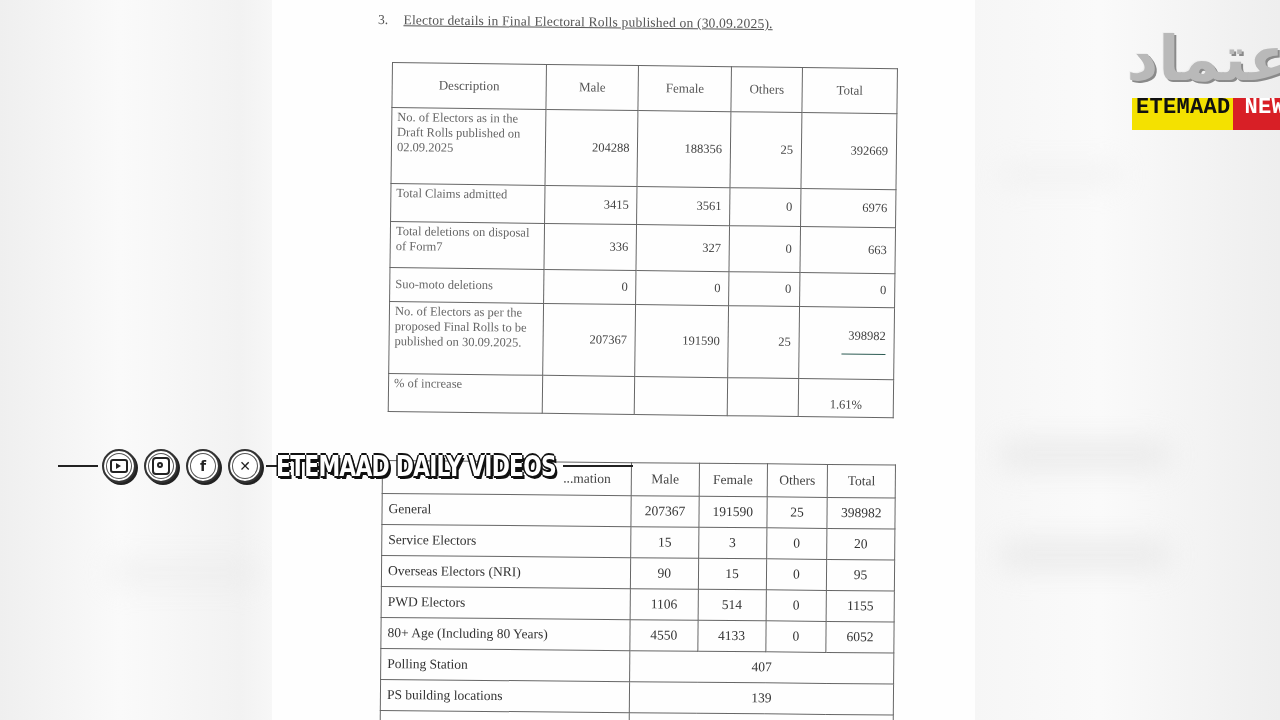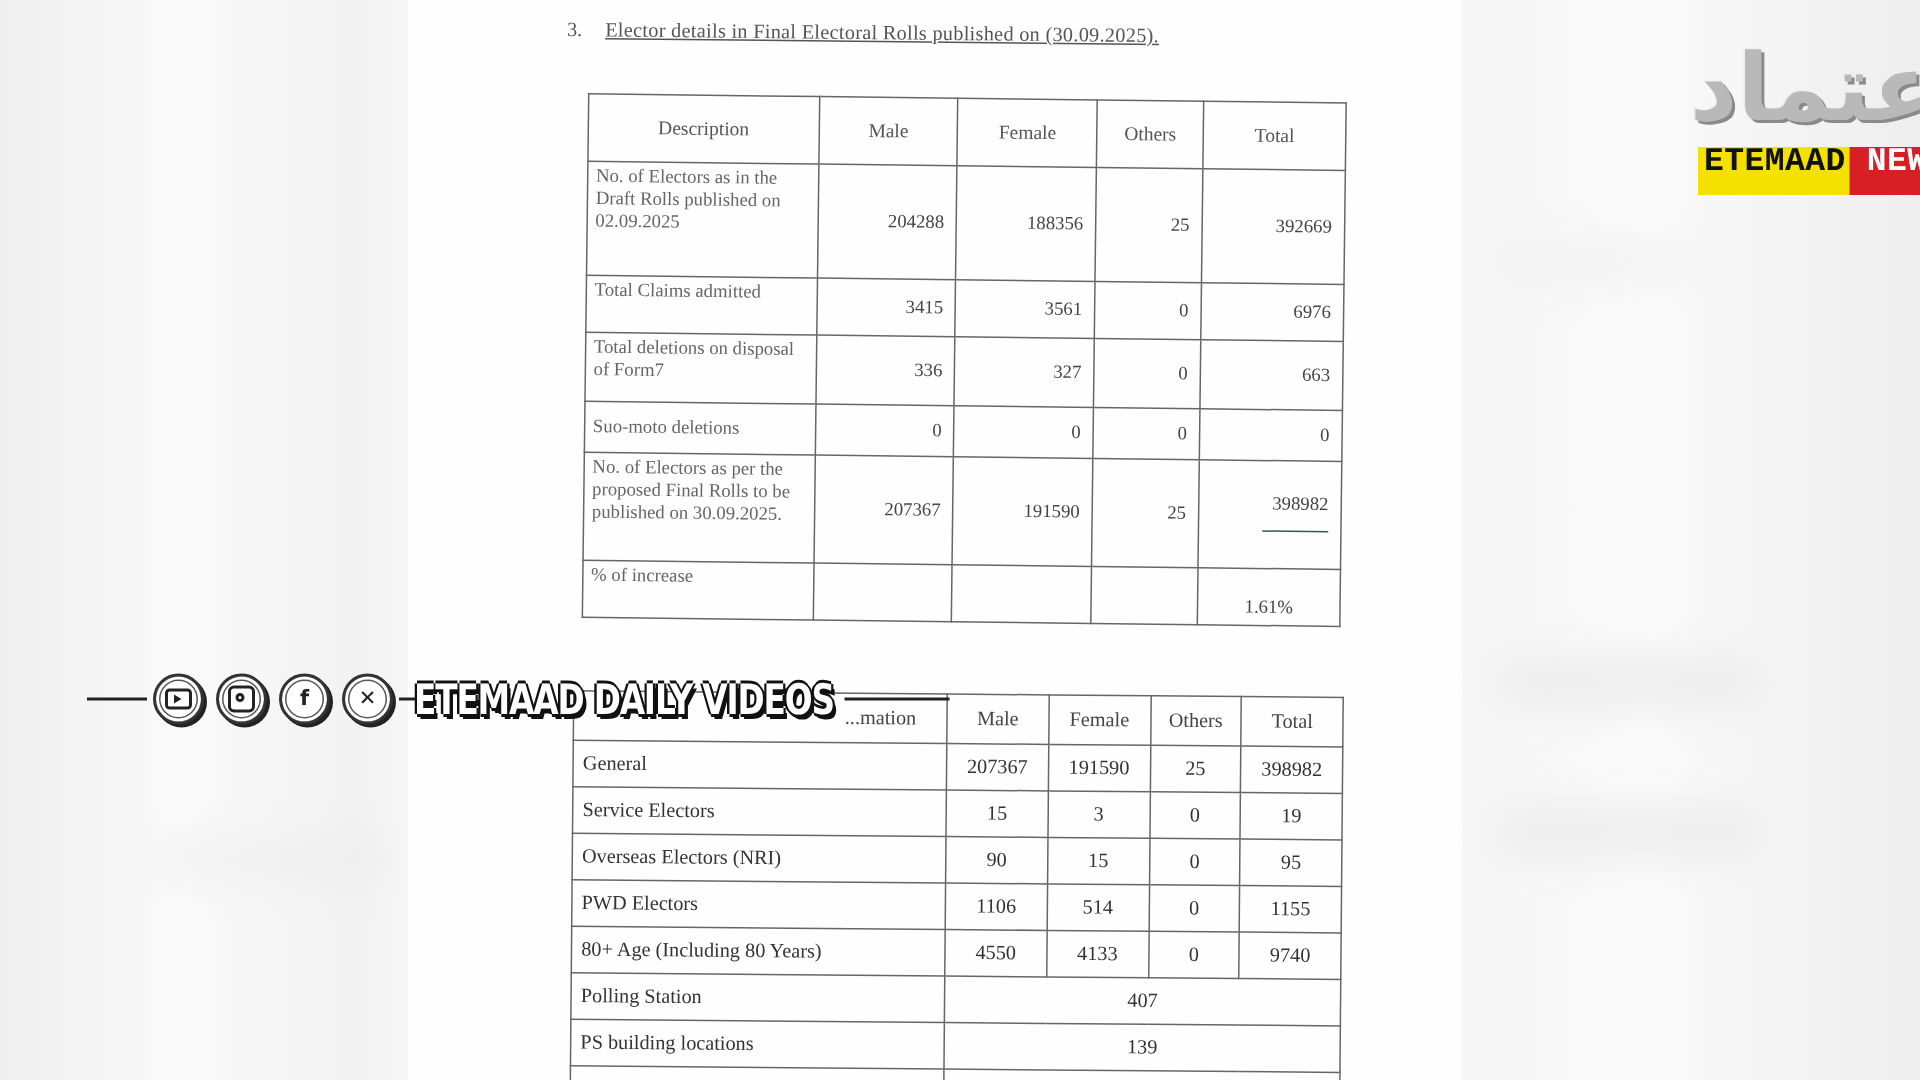--- a/index.html
+++ b/index.html
@@ -126,42 +126,42 @@
     <td class="num">207367</td>
     <td class="num">191590</td>
     <td class="num">25</td>
     <td class="num">398982</td>
   </tr>
   <tr>
     <td class="desc">Service Electors</td>
     <td class="num">15</td>
     <td class="num">3</td>
     <td class="num">0</td>
-    <td class="num">19</td>
+    <td class="num">20</td>
   </tr>
   <tr>
     <td class="desc">Overseas Electors (NRI)</td>
     <td class="num">90</td>
     <td class="num">15</td>
     <td class="num">0</td>
     <td class="num">95</td>
   </tr>
   <tr>
     <td class="desc">PWD Electors</td>
     <td class="num">1106</td>
     <td class="num">514</td>
     <td class="num">0</td>
     <td class="num">1155</td>
   </tr>
   <tr>
     <td class="desc">80+ Age (Including 80 Years)</td>
     <td class="num">4550</td>
     <td class="num">4133</td>
     <td class="num">0</td>
-    <td class="num">9740</td>
+    <td class="num">6052</td>
   </tr>
   <tr>
     <td class="desc">Polling Station</td>
     <td class="span" colspan="4">407</td>
   </tr>
   <tr>
     <td class="desc">PS building locations</td>
     <td class="span" colspan="4">139</td>
   </tr>
   <tr>

